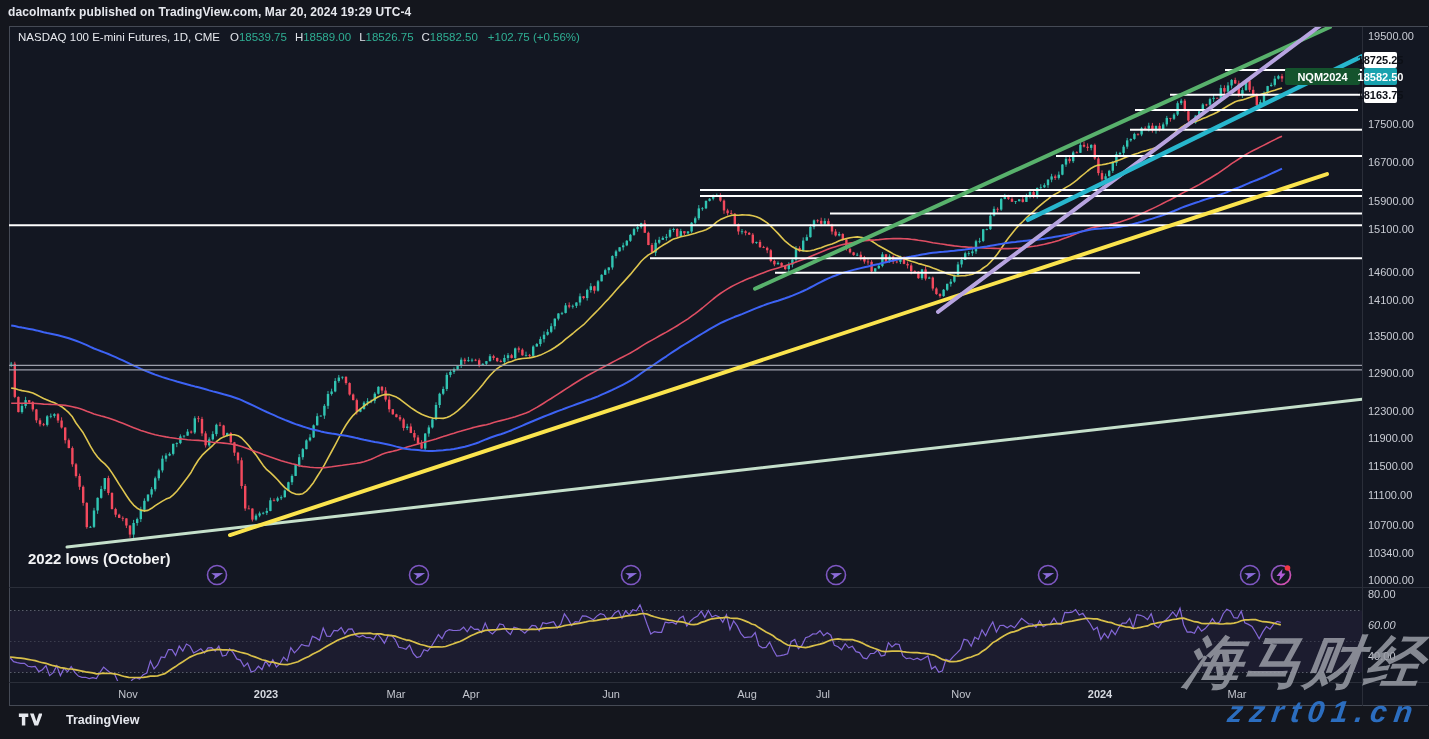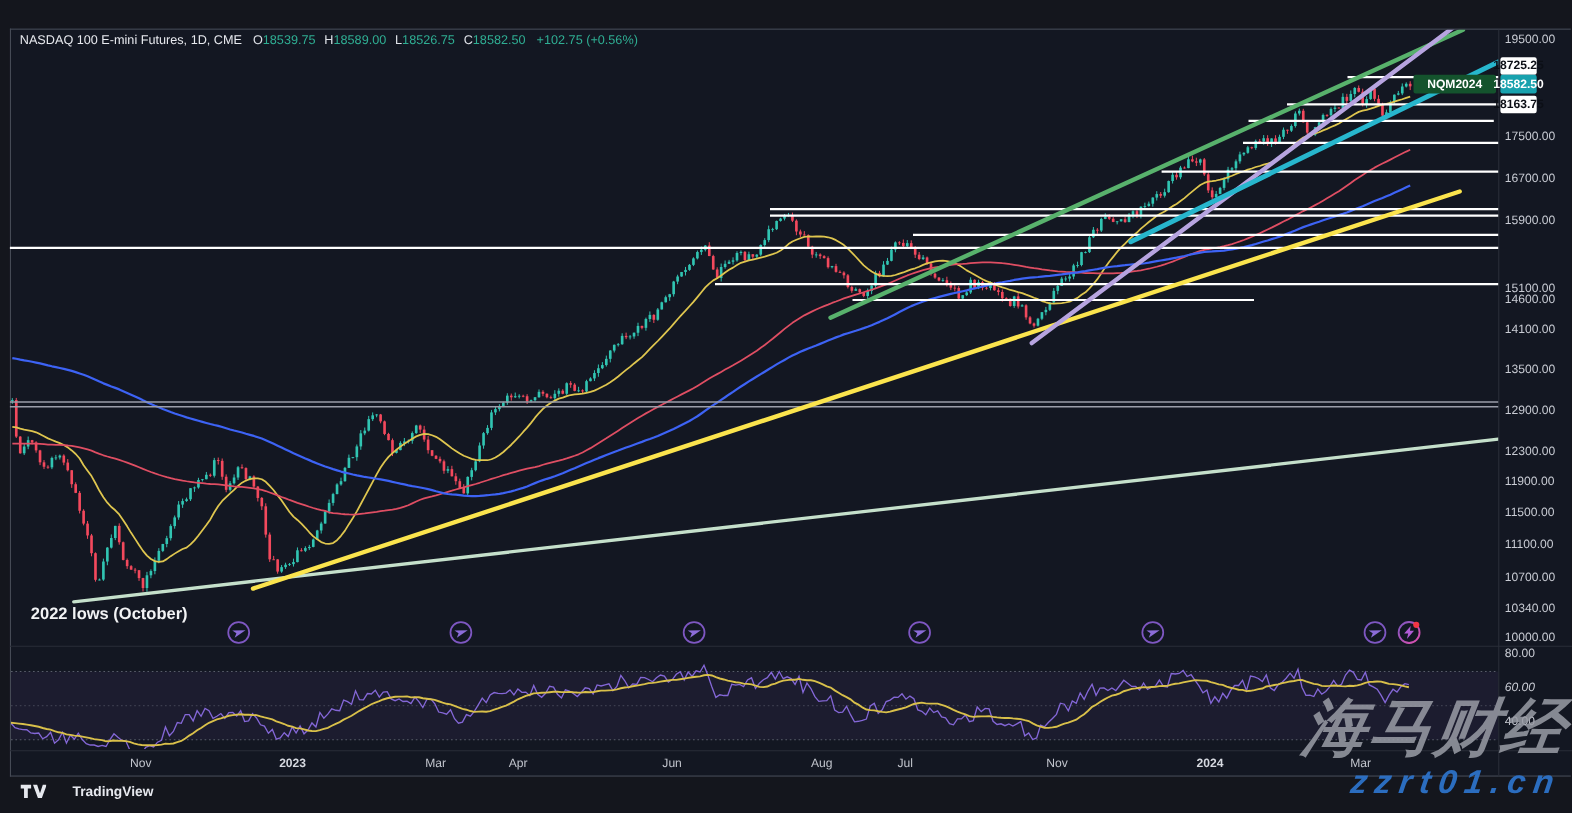--- a/index.html
+++ b/index.html
@@ -30,20 +30,21 @@
   .attribution .brand{font-size:12.5px;font-weight:700;color:#e6e8ee;}
   .wm1{position:absolute;right:4px;top:634px;z-index:5;font-size:57px;line-height:1;font-weight:800;
     font-style:italic;letter-spacing:3px;color:#9a9da6;opacity:.85;transform:skewX(-8deg);}
   .wm2{position:absolute;right:10px;top:697px;z-index:5;font-size:30px;line-height:1;font-weight:800;
     font-style:italic;letter-spacing:7px;color:#2d72c8;opacity:.95;transform:skewX(-8deg);}
 </style>
 </head>
 <body>
 
 <div class="page">
+  <div class="credit">dacolmanfx published on TradingView.com, Mar 20, 2024 19:29 UTC-4</div>
   <div class="card"></div>
 
   <svg id="chart-svg" width="1429" height="739" viewBox="0 0 1429 739">
       <defs>
         <clipPath id="mainClip">
           <rect x="10" y="27" width="1352" height="559"></rect>
         </clipPath>
         <clipPath id="rsiClip">
           <rect x="10" y="588" width="1352" height="93"></rect>
         </clipPath>
@@ -838,21 +839,21 @@
   <div class="plabel white" style="top:52px">18725.25</div>
   <div class="sym-tag">NQM2024</div>
   <div class="plabel teal" style="top:68px">18582.50</div>
   <div class="plabel white" style="top:87px">18163.75</div>
 
   <div id="price-axis">
       <div class="ptick" style="top: 30px;">19500.00</div>
       <div class="ptick" style="top: 118.147px;">17500.00</div>
       <div class="ptick" style="top: 156.262px;">16700.00</div>
       <div class="ptick" style="top: 195px; text-align: center;">15900.00</div>
-      <div class="ptick" style="top: 256px;">15100.00</div>
+      <div class="ptick" style="top: 223px;">15100.00</div>
       <div class="ptick" style="top: 265.729px;">14600.00</div>
       <div class="ptick" style="top: 294.114px;">14100.00</div>
       <div class="ptick" style="top: 329.535px;">13500.00</div>
       <div class="ptick" style="top: 366.567px;">12900.00</div>
       <div class="ptick" style="top: 405.363px;">12300.00</div>
       <div class="ptick" style="top: 432.293px;">11900.00</div>
       <div class="ptick" style="top: 460.144px;">11500.00</div>
       <div class="ptick" style="top: 488.981px;">11100.00</div>
       <div class="ptick" style="top: 518.877px;">10700.00</div>
       <div class="ptick" style="top: 546.754px;">10340.00</div>

